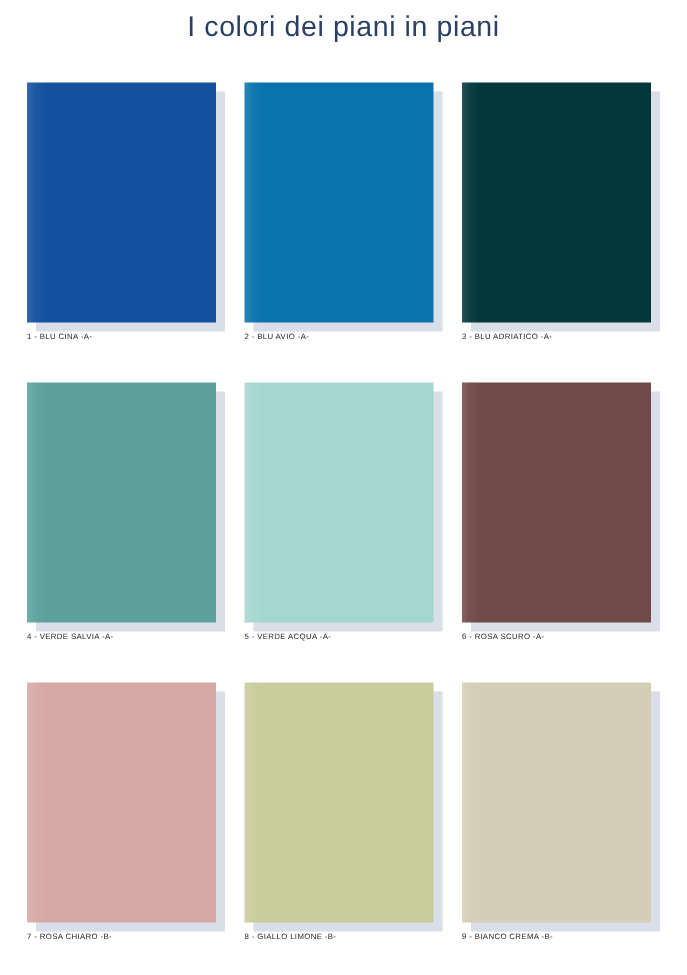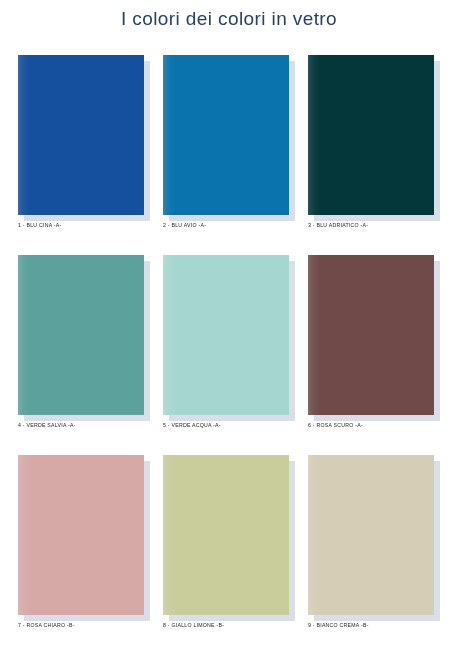--- a/index.html
+++ b/index.html
@@ -95,21 +95,21 @@
     letter-spacing: 0.25px;
     color: #1d1d1d;
     white-space: nowrap;
   }
 </style>
 </head>
 <body>
 
 <div id="page" style="background: rgb(255, 255, 255);">
 
-  <div id="page-title" style="color: rgb(42, 63, 102);">I colori dei colori in vetro</div>
+  <div id="page-title" style="color: rgb(42, 63, 102);">I colori dei piani in piani</div>
 
   <div id="swatch-grid">
       <div class="swatch-cell" style="left: 0px; top: 0px;">
         <div class="swatch-chip-wrap">
           <div class="swatch-shadow" style="background: rgb(204, 211, 224); width: 126px; height: 160px;"></div>
           <div class="swatch-chip" style="background: rgb(20, 80, 158); width: 126px; height: 160px;">
             <div class="swatch-gloss" style="width: 126px; height: 160px;"></div>
           </div>
         </div>
         <div class="swatch-label">1 - BLU CINA -A-</div>

